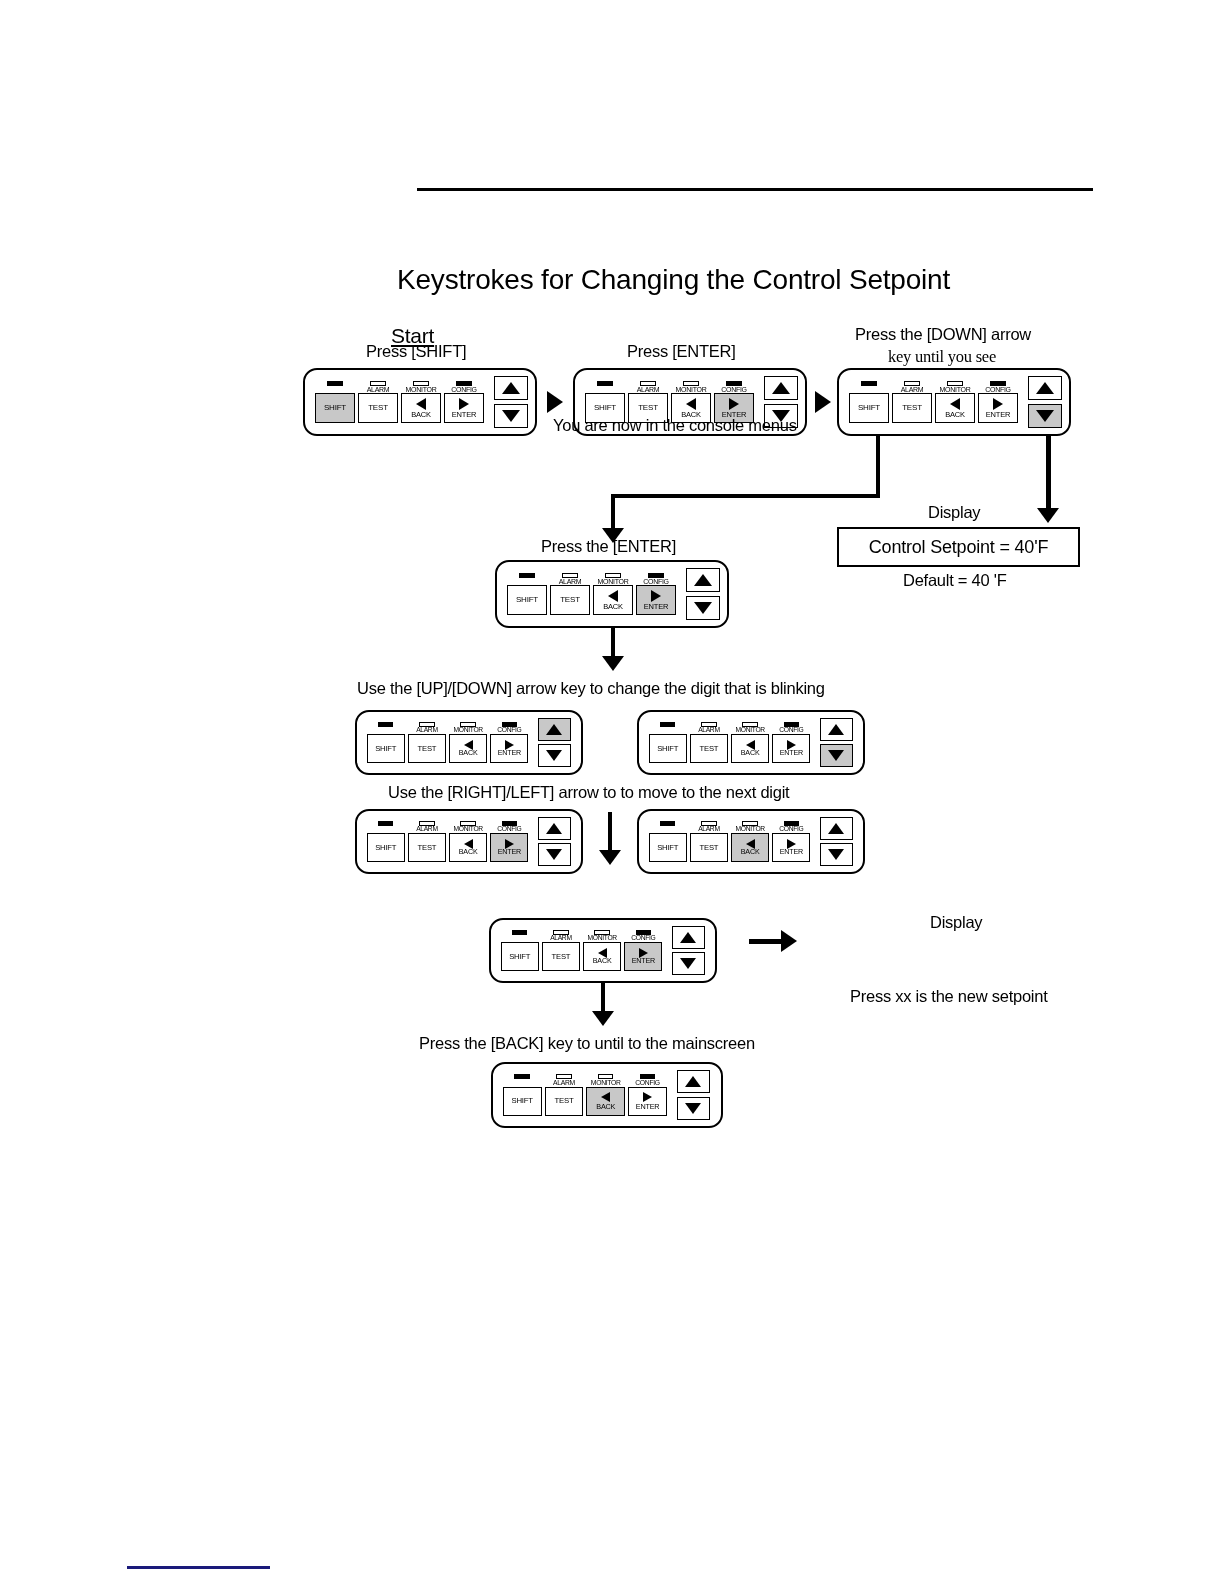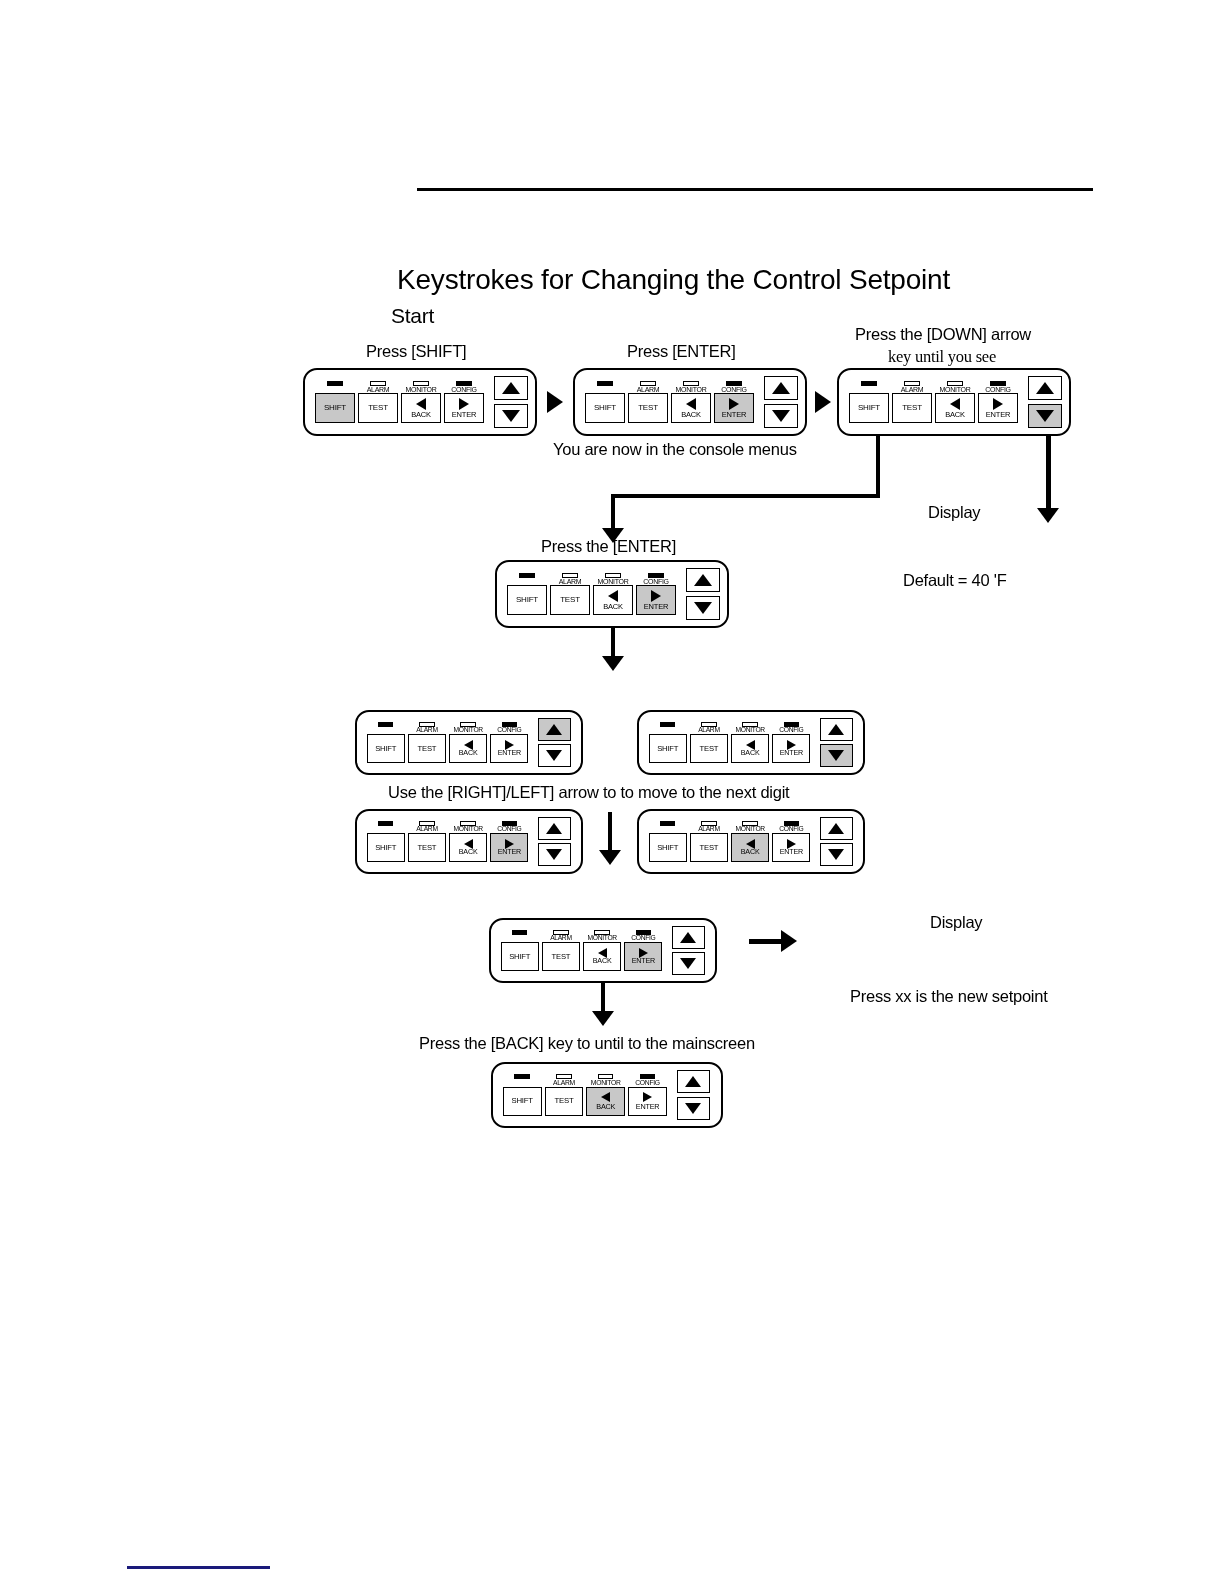--- a/index.html
+++ b/index.html
@@ -159,21 +159,21 @@
 </head>
 <body>
 
 <div class="page">
 
   <div class="top-rule"></div>
   <div class="bottom-rule"></div>
 
   <div class="ttl" style="left:397px; top:264px;">Keystrokes for Changing the Control Setpoint</div>
 
-  <div class="lbl big" style="left:391px; top:304px;">Start</div>
+  <div class="lbl big" style="left:391px; top:324px;text-decoration:underline;">Start</div>
   <div class="lbl" style="left:366px; top:342px;">Press [SHIFT]</div>
   <div class="lbl" style="left:627px; top:342px;">Press [ENTER]</div>
   <div class="lbl" style="left:855px; top:325px;">Press the [DOWN] arrow</div>
   <div class="lbl" style="left:888px; top:347px;font-family:Liberation Serif, serif;">key until you see</div>
 
   <div class="keypad" id="kp1" style="left:303px; top:368px; width:234px; height:68px;">
       <div class="kp-inner" style="padding: 7px 10px;">
         <div class="kp-left">
           <div class="kp-cell">
             <div class="led on" style="width: 16px; height: 5px;"></div>
@@ -256,21 +256,21 @@
         <div class="kp-arrows" style="margin-left: 10px; gap: 4px;">
           <div class="arrowbtn" style="width: 34px; height: 24px;">
             <div class="tri up" style="border-width: 0px 9px 12px;"></div>
           </div>
           <div class="arrowbtn" style="width: 34px; height: 24px;">
             <div class="tri down" style="border-width: 12px 9px 0px;"></div>
           </div>
         </div>
       </div>
     </div>
-  <div class="lbl" style="left:553px; top:440px;">You are now in the console menus</div>
+  <div class="lbl" style="left:553px; top:416px;">You are now in the console menus</div>
 
   <div class="arrowhead right" style="left:815px; top:391px;"></div>
 
   <div class="keypad" id="kp3" style="left:837px; top:368px; width:234px; height:68px;">
       <div class="kp-inner" style="padding: 7px 10px;">
         <div class="kp-left">
           <div class="kp-cell">
             <div class="led on" style="width: 16px; height: 5px;"></div>
             <div class="ledname blank" style="font-size: 7px;">X</div>
             <div class="btn" style="width: 40px; height: 30px;">
@@ -314,20 +314,21 @@
 
   <div class="vline" style="left:876px; top:436px; width:4px; height:62px;"></div>
   <div class="hline" style="left:611px; top:494px; width:269px; height:4px;"></div>
   <div class="vline" style="left:611px; top:494px; width:4px; height:38px;"></div>
   <div class="arrowhead down" style="left:602px; top:528px;"></div>
 
   <div class="vline" style="left:1046px; top:436px; width:5px; height:76px;"></div>
   <div class="arrowhead down" style="left:1037px; top:508px;"></div>
 
   <div class="lbl" style="left:928px; top:503px;">Display</div>
+  <div class="dispbox" style="left:837px; top:527px; width:243px; height:40px;">Control Setpoint = 40'F</div>
   <div class="lbl" style="left:903px; top:571px;">Default = 40 'F</div>
 
   <div class="lbl" style="left:541px; top:537px;">Press the [ENTER]</div>
   <div class="keypad" id="kp4" style="left:495px; top:560px; width:234px; height:68px;">
       <div class="kp-inner" style="padding: 7px 10px;">
         <div class="kp-left">
           <div class="kp-cell">
             <div class="led on" style="width: 16px; height: 5px;"></div>
             <div class="ledname blank" style="font-size: 7px;">X</div>
             <div class="btn" style="width: 40px; height: 30px;">
@@ -365,20 +366,21 @@
           <div class="arrowbtn" style="width: 34px; height: 24px;">
             <div class="tri down" style="border-width: 12px 9px 0px;"></div>
           </div>
         </div>
       </div>
     </div>
 
   <div class="vline" style="left:611px; top:628px; width:4px; height:32px;"></div>
   <div class="arrowhead down" style="left:602px; top:656px;"></div>
 
+  <div class="lbl" style="left:357px; top:679px;">Use the [UP]/[DOWN] arrow key to change the digit that is blinking</div>
   <div class="keypad" id="kp5" style="left:355px; top:710px; width:228px; height:65px;">
       <div class="kp-inner" style="padding: 6.69118px 9.55882px;">
         <div class="kp-left">
           <div class="kp-cell">
             <div class="led on" style="width: 15.2941px; height: 4.77941px;"></div>
             <div class="ledname blank" style="font-size: 6.69118px;">X</div>
             <div class="btn" style="width: 38.2353px; height: 28.6765px;">
               <span class="btn-txt" style="font-size: 7.64706px;">SHIFT</span>
             </div>
           </div>

